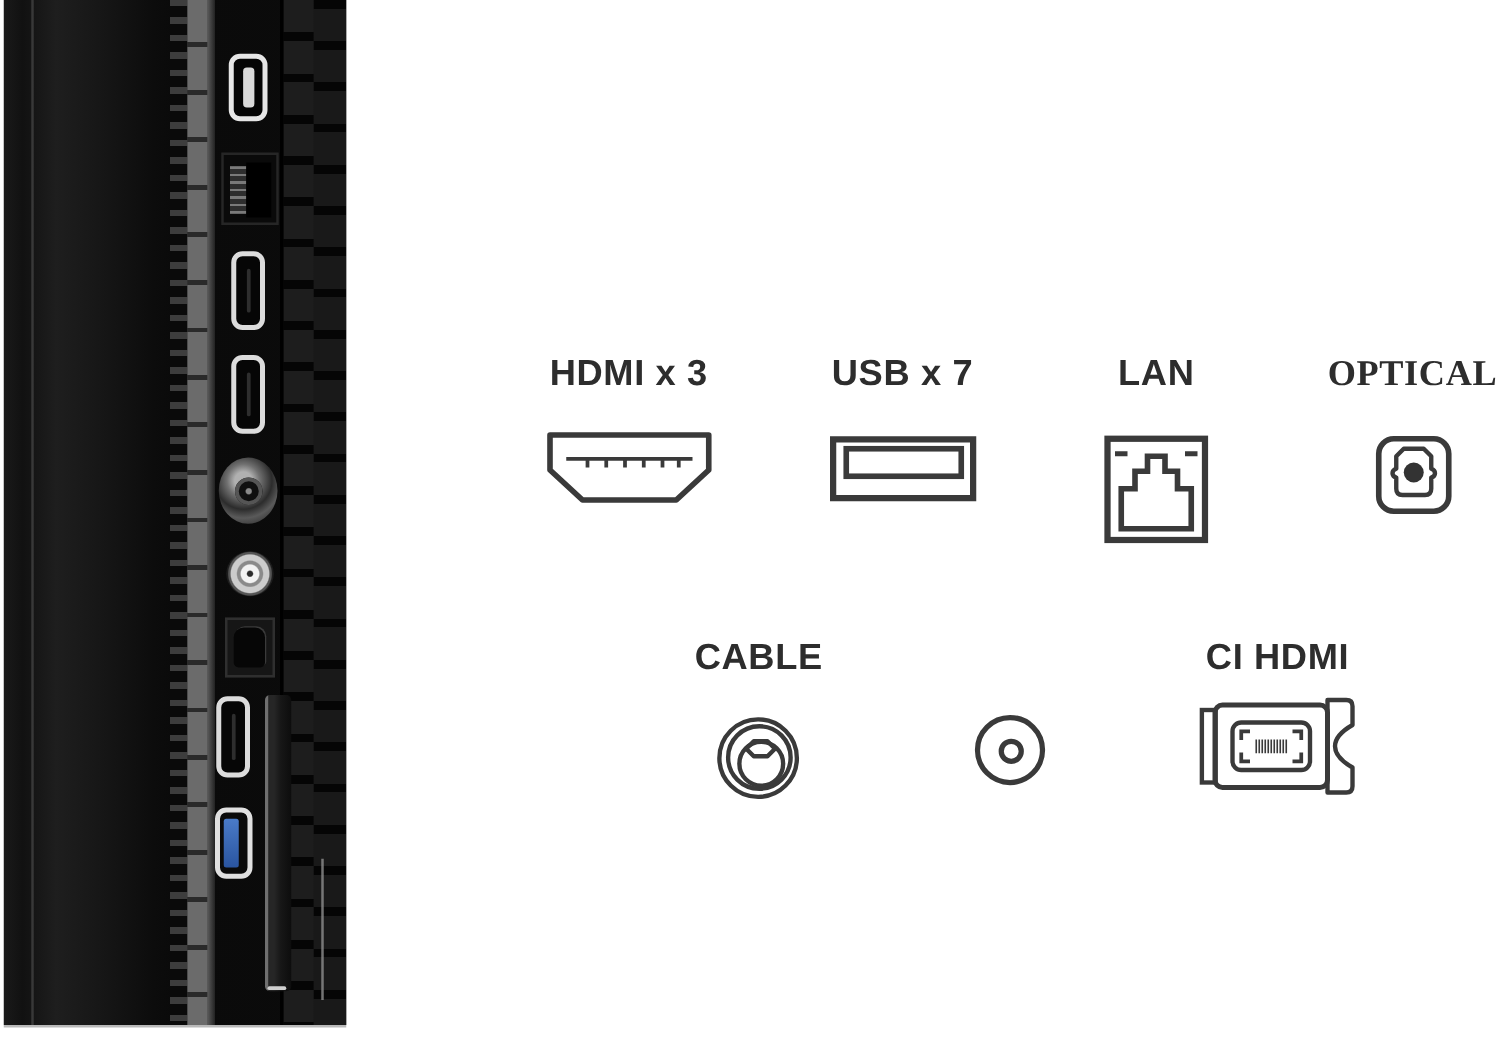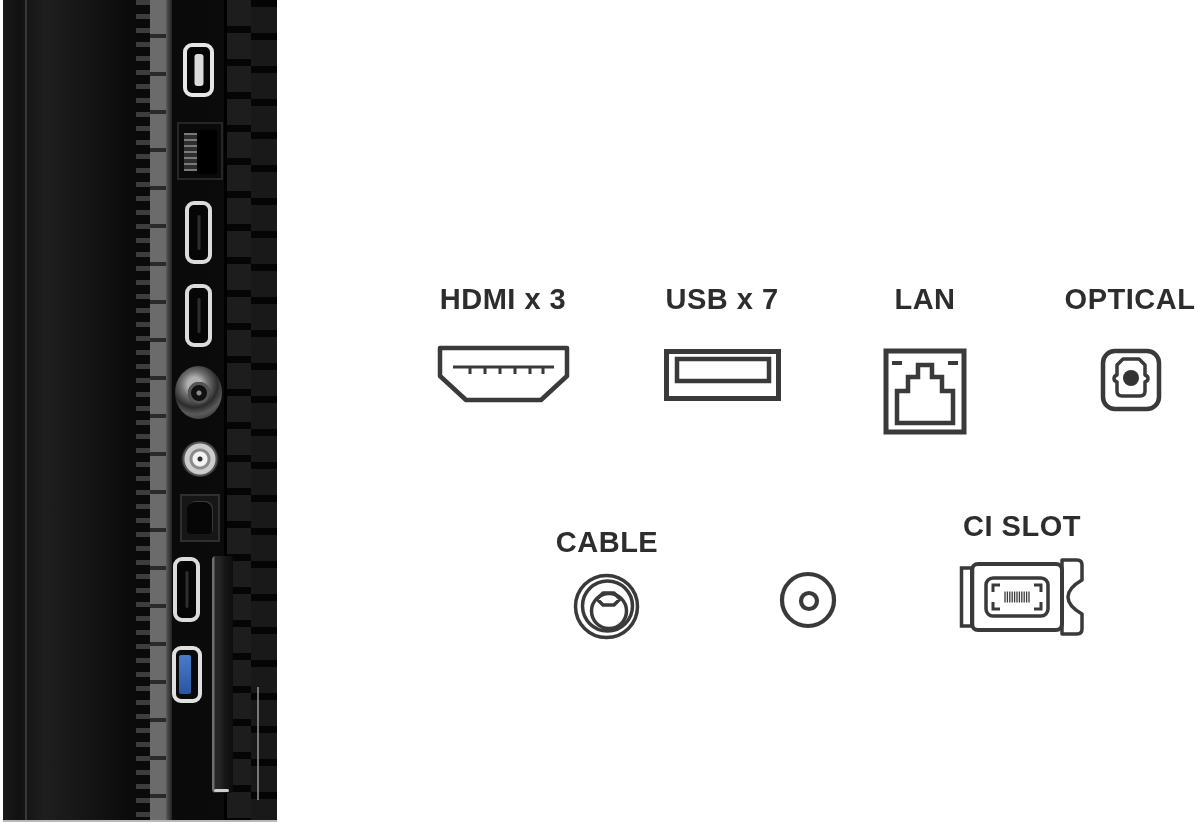--- a/index.html
+++ b/index.html
@@ -106,21 +106,21 @@
       </div>
     <div class="port usb-blue">
         <div class="bar"></div>
       </div>
     <div class="port ci-p"></div>
   </div>
 
   <div class="lbl" style="left:503px;top:283px;">HDMI x 3</div>
   <div class="lbl" style="left:722px;top:283px;">USB x 7</div>
   <div class="lbl" style="left:925px;top:283px;text-align:center;">LAN</div>
-  <div class="lbl" style="left:1130px;top:283px;">OPTICAL</div>
+  <div class="lbl" style="left:1130px;top:283px;font-family:Liberation Serif, serif;">OPTICAL</div>
 
   <svg class="icon" style="left:437px;top:345px;" width="133" height="58" viewBox="0 0 133 58">
     <path d="M3 3 H130 V31 L104 55 H29 L3 31 Z" fill="none" stroke="#3a3a3a" stroke-width="4.5" stroke-linejoin="round"></path>
     <path d="M16 22 H117 M33 22 V29 M48 22 V29 M63 22 V29 M78 22 V29 M93 22 V29 M106 22 V29" fill="none" stroke="#3a3a3a" stroke-width="3"></path>
   </svg>
 
   <svg class="icon" style="left:663px;top:348px;" width="119" height="54" viewBox="0 0 119 54">
     <rect x="3.5" y="3.5" width="112" height="47" fill="none" stroke="#3a3a3a" stroke-width="5"></rect>
     <rect x="14" y="11" width="92" height="22" fill="none" stroke="#3a3a3a" stroke-width="4.5"></rect>
   </svg>
@@ -130,22 +130,22 @@
     <path d="M9 15 H19 M65 15 H75" fill="none" stroke="#3a3a3a" stroke-width="4"></path>
     <path d="M14 75 V43 H25 V29 H35 V17 H49 V29 H59 V43 H70 V75 Z" fill="none" stroke="#3a3a3a" stroke-width="4.5" stroke-linejoin="miter"></path>
   </svg>
 
   <svg class="icon" style="left:1100px;top:348px;" width="62" height="64" viewBox="0 0 62 64">
     <rect x="3" y="3" width="56" height="58" rx="12" fill="none" stroke="#3a3a3a" stroke-width="4.5"></rect>
     <path d="M17 27 V17 L23 11 H39 L45 17 V27 Q48 28 48 30.5 Q48 33 45 34 V43 Q45 48 40 48 H22 Q17 48 17 43 V34 Q14 33 14 30.5 Q14 28 17 27 Z" fill="none" stroke="#3a3a3a" stroke-width="3.5" stroke-linejoin="round"></path>
     <circle cx="31" cy="30" r="8" fill="#333"></circle>
   </svg>
 
-  <div class="lbl" style="left:607px;top:510px;margin-top:16px;">CABLE</div>
-  <div class="lbl" style="left:1022px;top:510px;">CI SLOT</div>
+  <div class="lbl" style="left:607px;top:510px;">CABLE</div>
+  <div class="lbl" style="left:1022px;top:510px;">CI HDMI</div>
 
   <svg class="icon" style="left:573px;top:570px;" width="67" height="73" viewBox="0 0 67 73">
     <circle cx="33.5" cy="36.5" r="31" fill="none" stroke="#3a3a3a" stroke-width="3.5"></circle>
     <circle cx="34.5" cy="36" r="25" fill="none" stroke="#3a3a3a" stroke-width="3.5"></circle>
     <circle cx="36" cy="41" r="17.5" fill="none" stroke="#3a3a3a" stroke-width="3.5"></circle>
     <path d="M24 29 L30 23 H41 L47 29 L41 35 H30 Z" fill="none" stroke="#3a3a3a" stroke-width="3.5" stroke-linejoin="round"></path>
   </svg>
 
   <svg class="icon" style="left:778px;top:570px;" width="60" height="60" viewBox="0 0 60 60">
     <circle cx="30" cy="30" r="26" fill="none" stroke="#3a3a3a" stroke-width="4.2"></circle>

